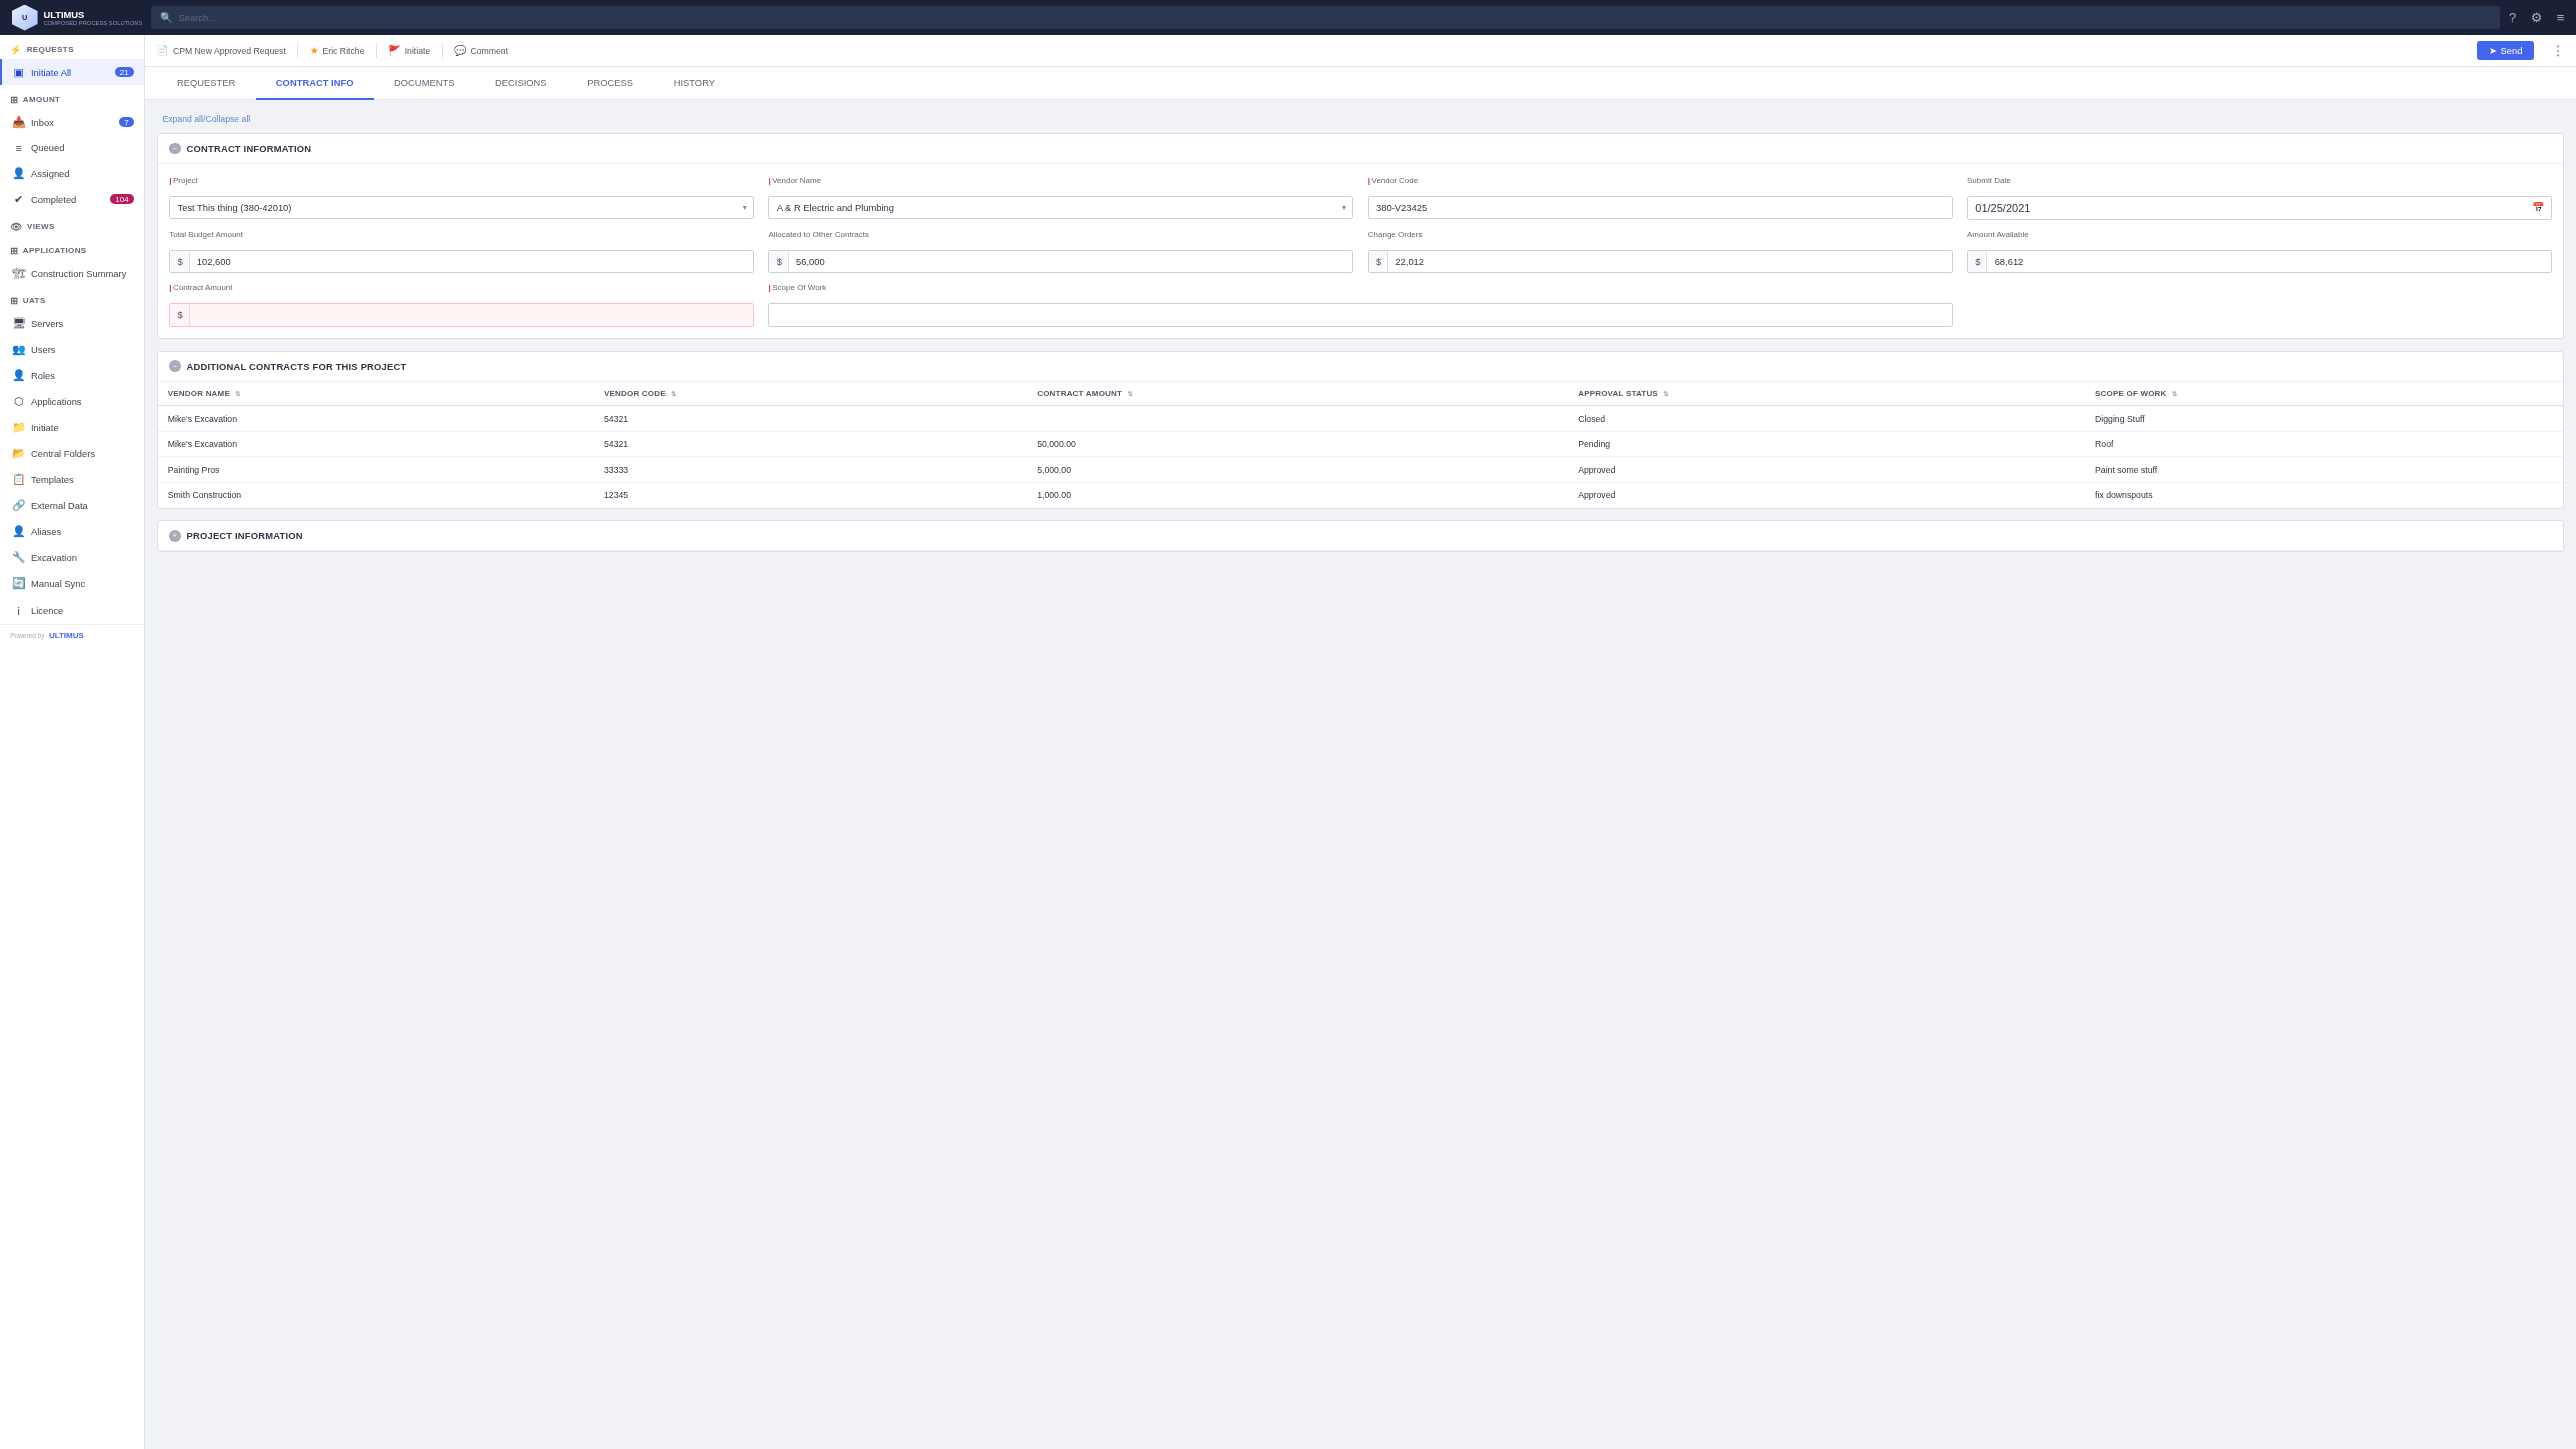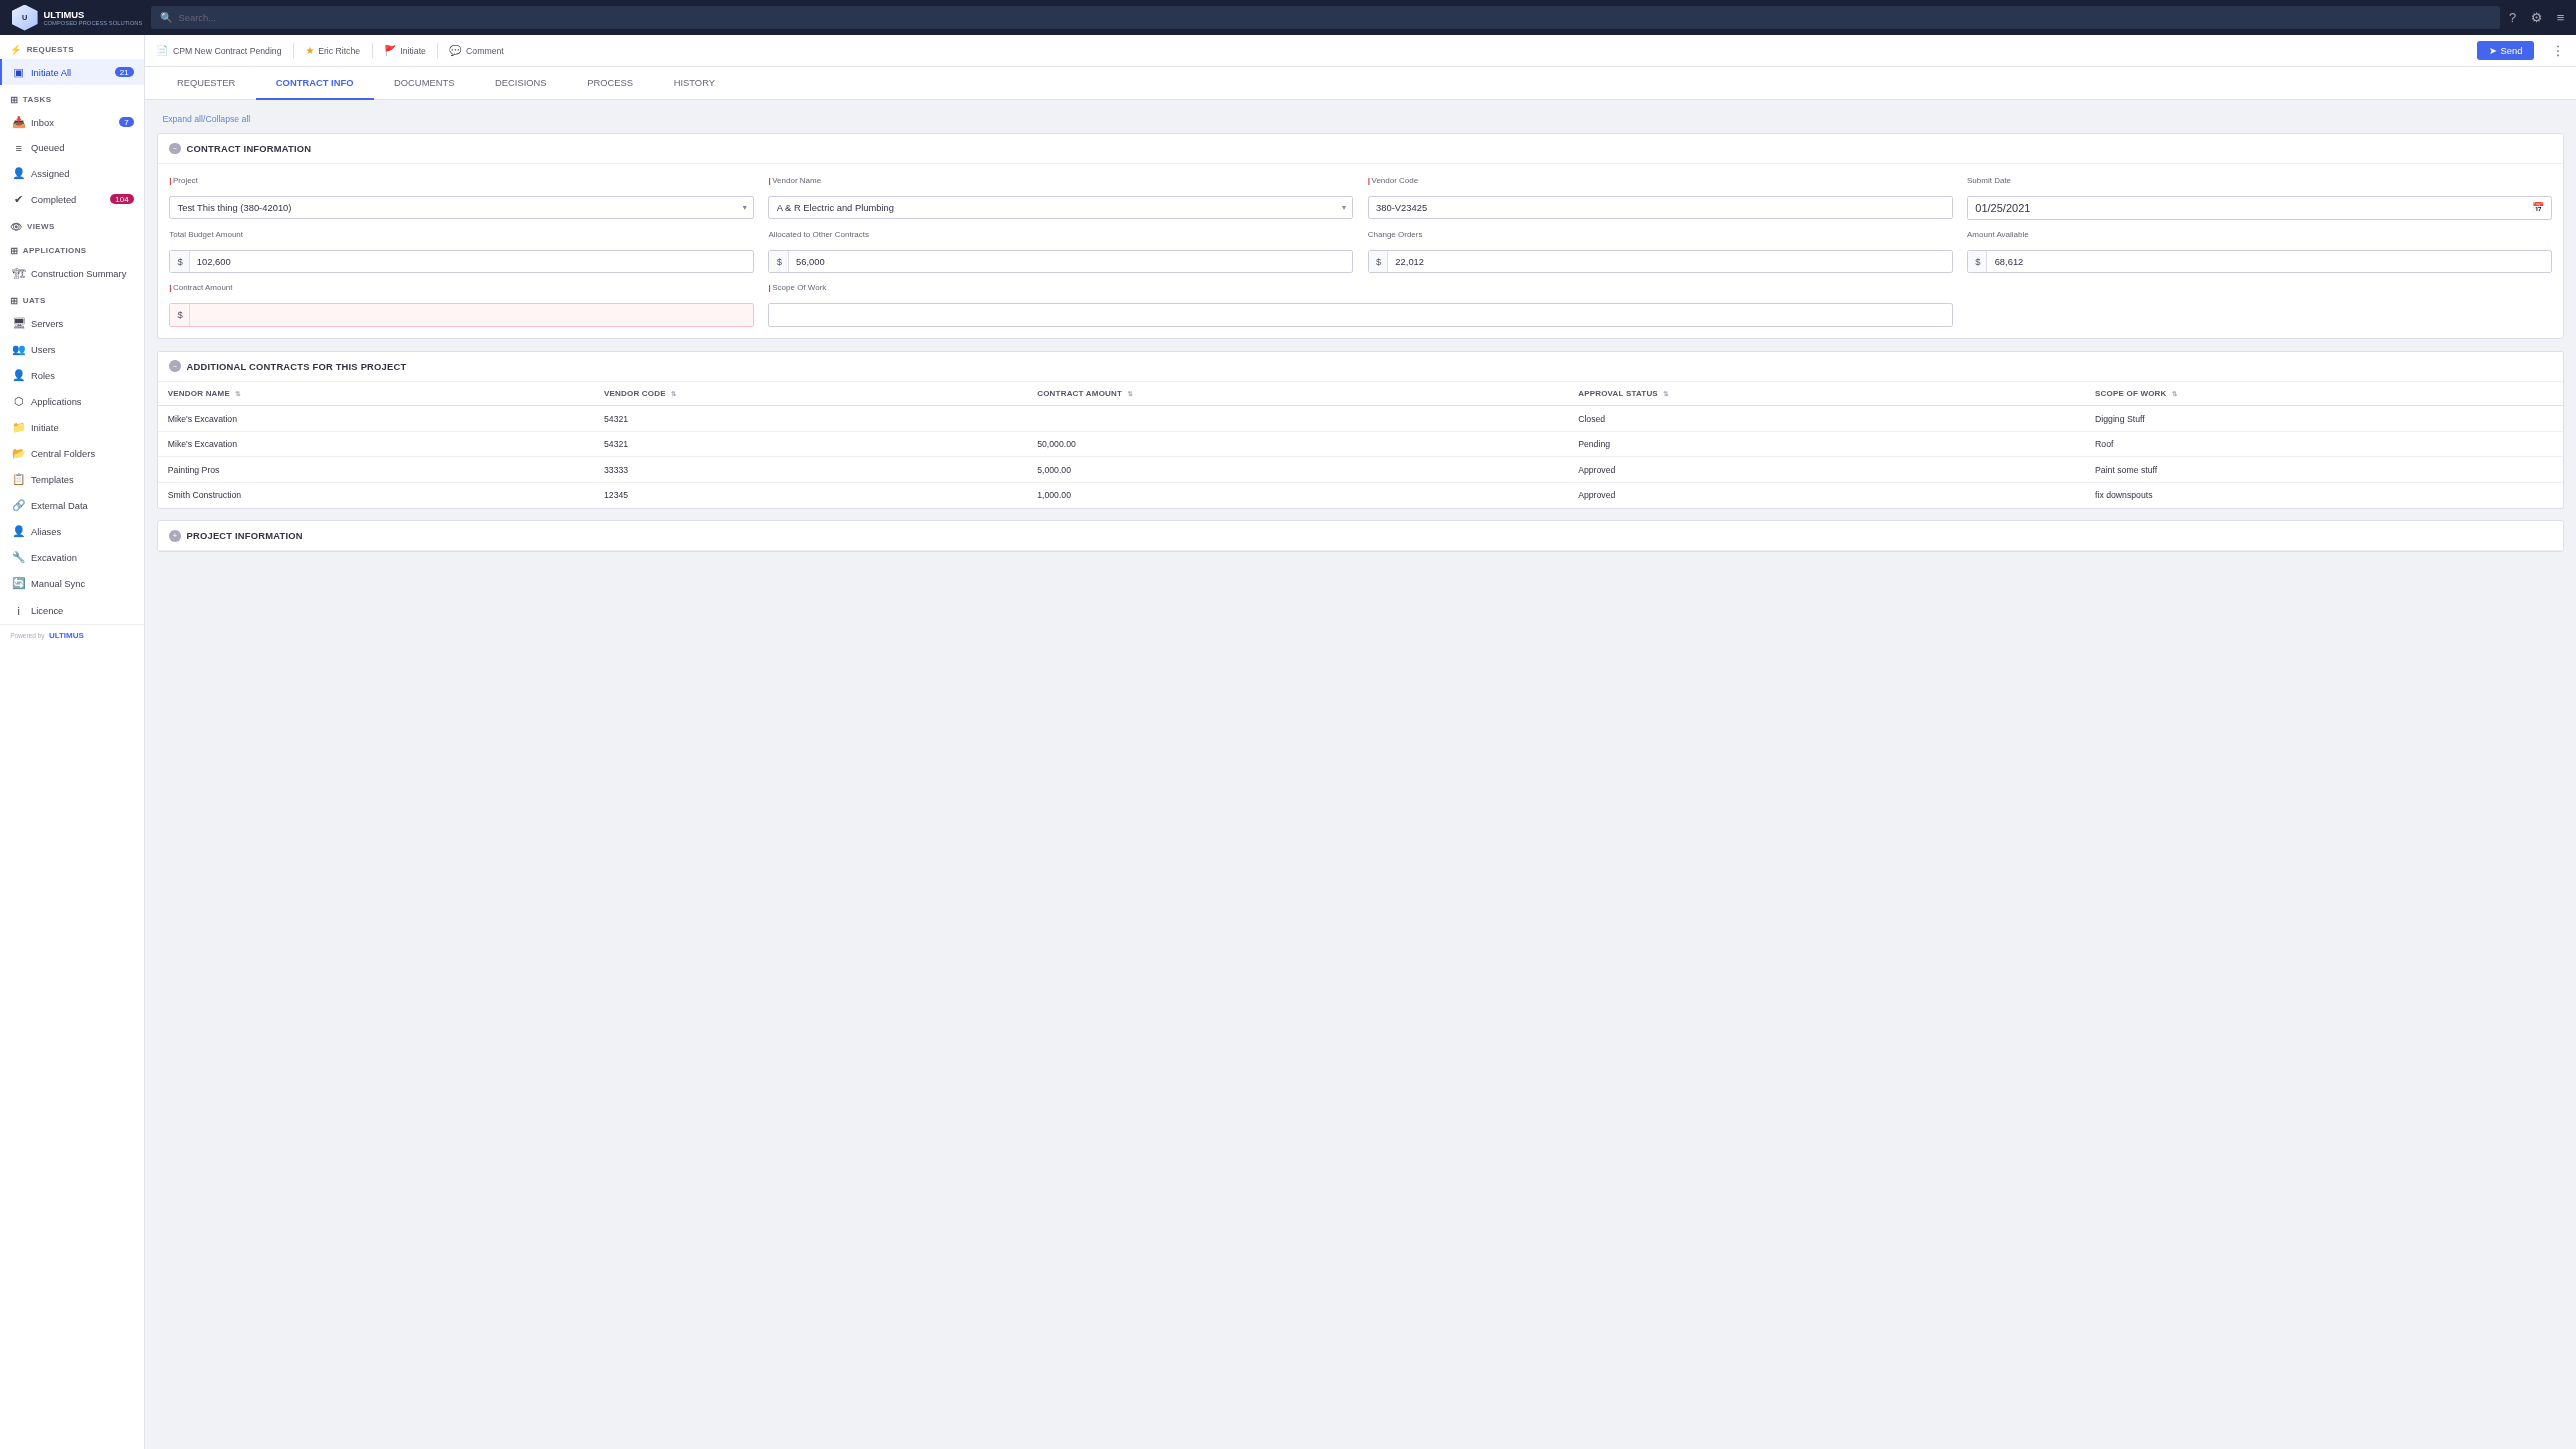--- a/index.html
+++ b/index.html
@@ -119,21 +119,21 @@
       <span>REQUESTS</span>
     </div>
     <div class="sidebar-item active">
       <span class="icon">▣</span>
       <span>Initiate All</span>
       <span class="badge">21</span>
     </div>
 
     <div class="sidebar-section-header">
       <span style="font-size:9.4px;">⊞</span>
-      <span>TASKS</span>
+      <span>AMOUNT</span>
     </div>
     <div class="sidebar-item">
       <span class="icon">📥</span>
       <span>Inbox</span>
       <span class="badge">7</span>
     </div>
     <div class="sidebar-item">
       <span class="icon">≡</span>
       <span>Queued</span>
     </div>
@@ -218,21 +218,21 @@
       <span class="powered-by-text">Powered by</span>
       <span class="powered-logo">ULTIMUS</span>
     </div>
   </div>
 
   <div class="content-area">
 
     <div class="toolbar">
       <div class="toolbar-item">
         <span class="icon">📄</span>
-        <span>CPM New Contract Pending</span>
+        <span>CPM New Approved Request</span>
       </div>
       <div class="toolbar-sep"></div>
       <div class="toolbar-item">
         <span class="icon" style="color:#f0a020;">★</span>
         <span>Eric Ritche</span>
       </div>
       <div class="toolbar-sep"></div>
       <div class="toolbar-item">
         <span class="icon" style="color:#cc5533;">🚩</span>
         <span>Initiate</span>

